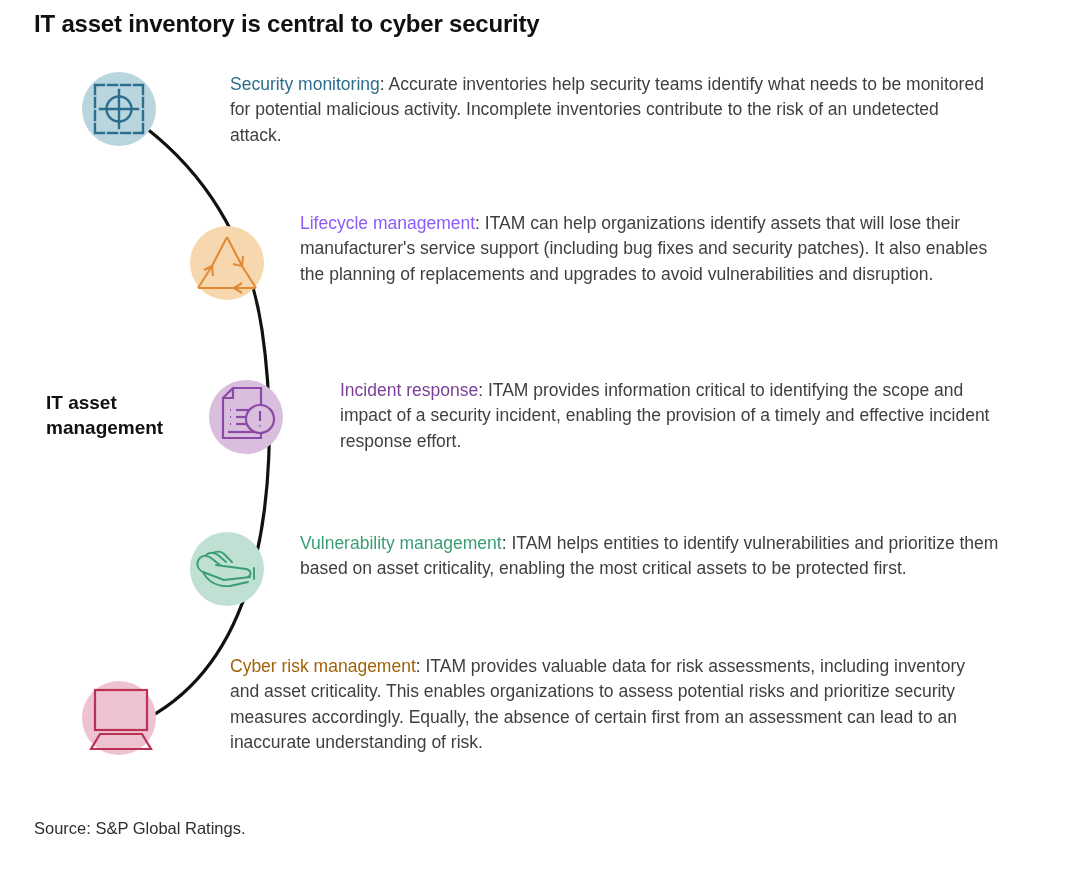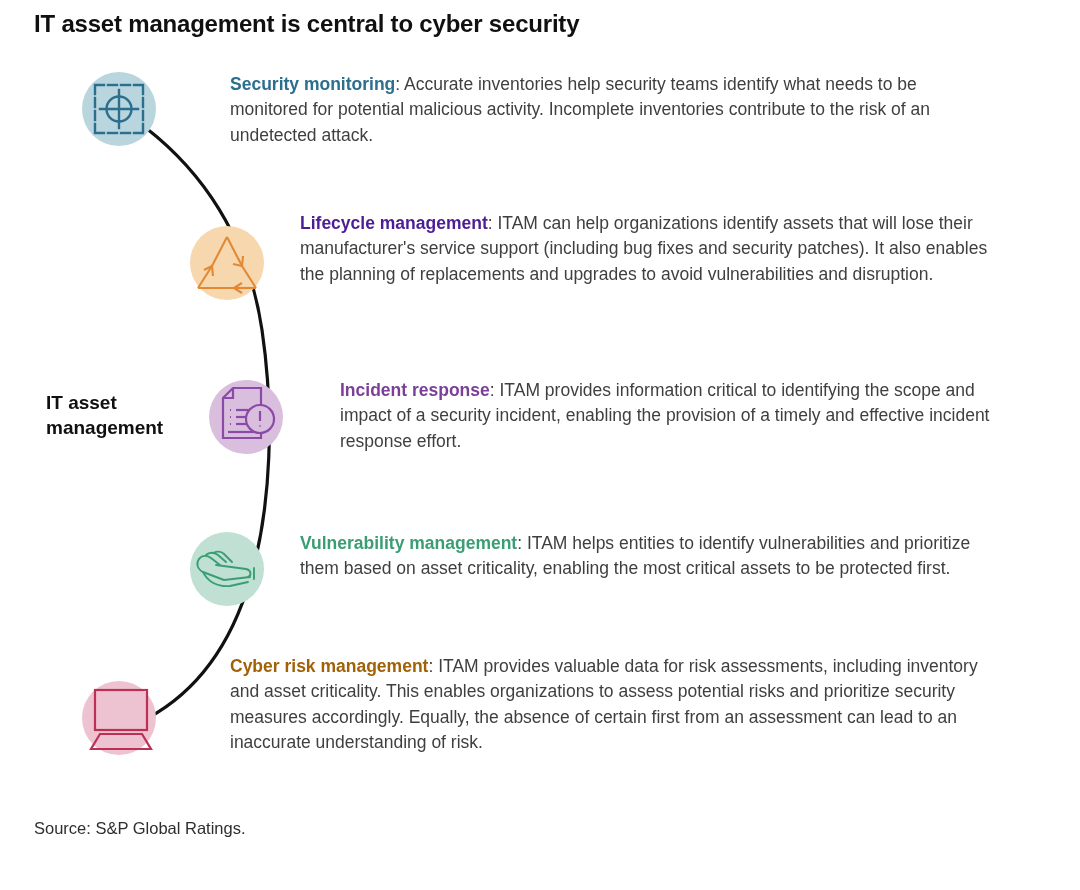--- a/index.html
+++ b/index.html
@@ -73,41 +73,41 @@
   }
 
   
   .block {
     position: absolute;
     font-size: 17.5px;
     line-height: 1.45;
     color: #3f3f3f;
   }
   .block .lead {
-    font-weight: bold;
+    font-weight: normal;
   }
 
   
   .footer {
     position: absolute;
     left: 34px;
     top: 815px;
     font-size: 16.5px;
     line-height: 1.6;
     color: #2e2e2e;
     text-align: center;
   }
   .footer div { white-space: nowrap; }
 </style>
 </head>
 <body>
 
 <div id="root">
 
-  <div class="title">IT asset management is central to cyber security</div>
+  <div class="title">IT asset inventory is central to cyber security</div>
 
   <svg class="curve-layer" viewBox="0 0 1080 890" xmlns="http://www.w3.org/2000/svg">
     <path d="M 146 128
              C 200 170, 248 235, 262 330
              C 274 412, 272 505, 250 580
              C 228 655, 190 695, 148 718" fill="none" stroke="#111111" stroke-width="3.2" stroke-linecap="round"></path>
   </svg>
 
   <div class="node" style="left:82px; top:72px; background:#b9d5de;">
     <svg viewBox="0 0 74 74">
@@ -208,21 +208,21 @@
     </svg>
   </div>
 
   <div class="center-label">IT asset management</div>
 
   <div class="block" style="left:230px; top:72px; width:760px;">
     <span class="lead" style="color:#2c6e8e;">Security monitoring</span><span>: Accurate inventories help security teams identify what needs to be monitored for potential malicious activity. Incomplete inventories contribute to the risk of an undetected attack.</span>
   </div>
 
   <div class="block" style="left:300px; top:211px; width:700px;">
-    <span class="lead" style="color:#4c1d95;">Lifecycle management</span><span>: ITAM can help organizations identify assets that will lose their manufacturer's service support (including bug fixes and security patches). It also enables the planning of replacements and upgrades to avoid vulnerabilities and disruption.</span>
+    <span class="lead" style="color:#8b5cf6;">Lifecycle management</span><span>: ITAM can help organizations identify assets that will lose their manufacturer's service support (including bug fixes and security patches). It also enables the planning of replacements and upgrades to avoid vulnerabilities and disruption.</span>
   </div>
 
   <div class="block" style="left:300px; top:531px; width:700px;">
     <span class="lead" style="color:#3a9e74;">Vulnerability management</span><span>: ITAM helps entities to identify vulnerabilities and prioritize them based on asset criticality, enabling the most critical assets to be protected first.</span>
   </div>
 
   <div class="block" style="left:340px; top:378px; width:668px;">
     <span class="lead" style="color:#7b3f98;">Incident response</span><span>: ITAM provides information critical to identifying the scope and impact of a security incident, enabling the provision of a timely and effective incident response effort.</span>
   </div>
 

